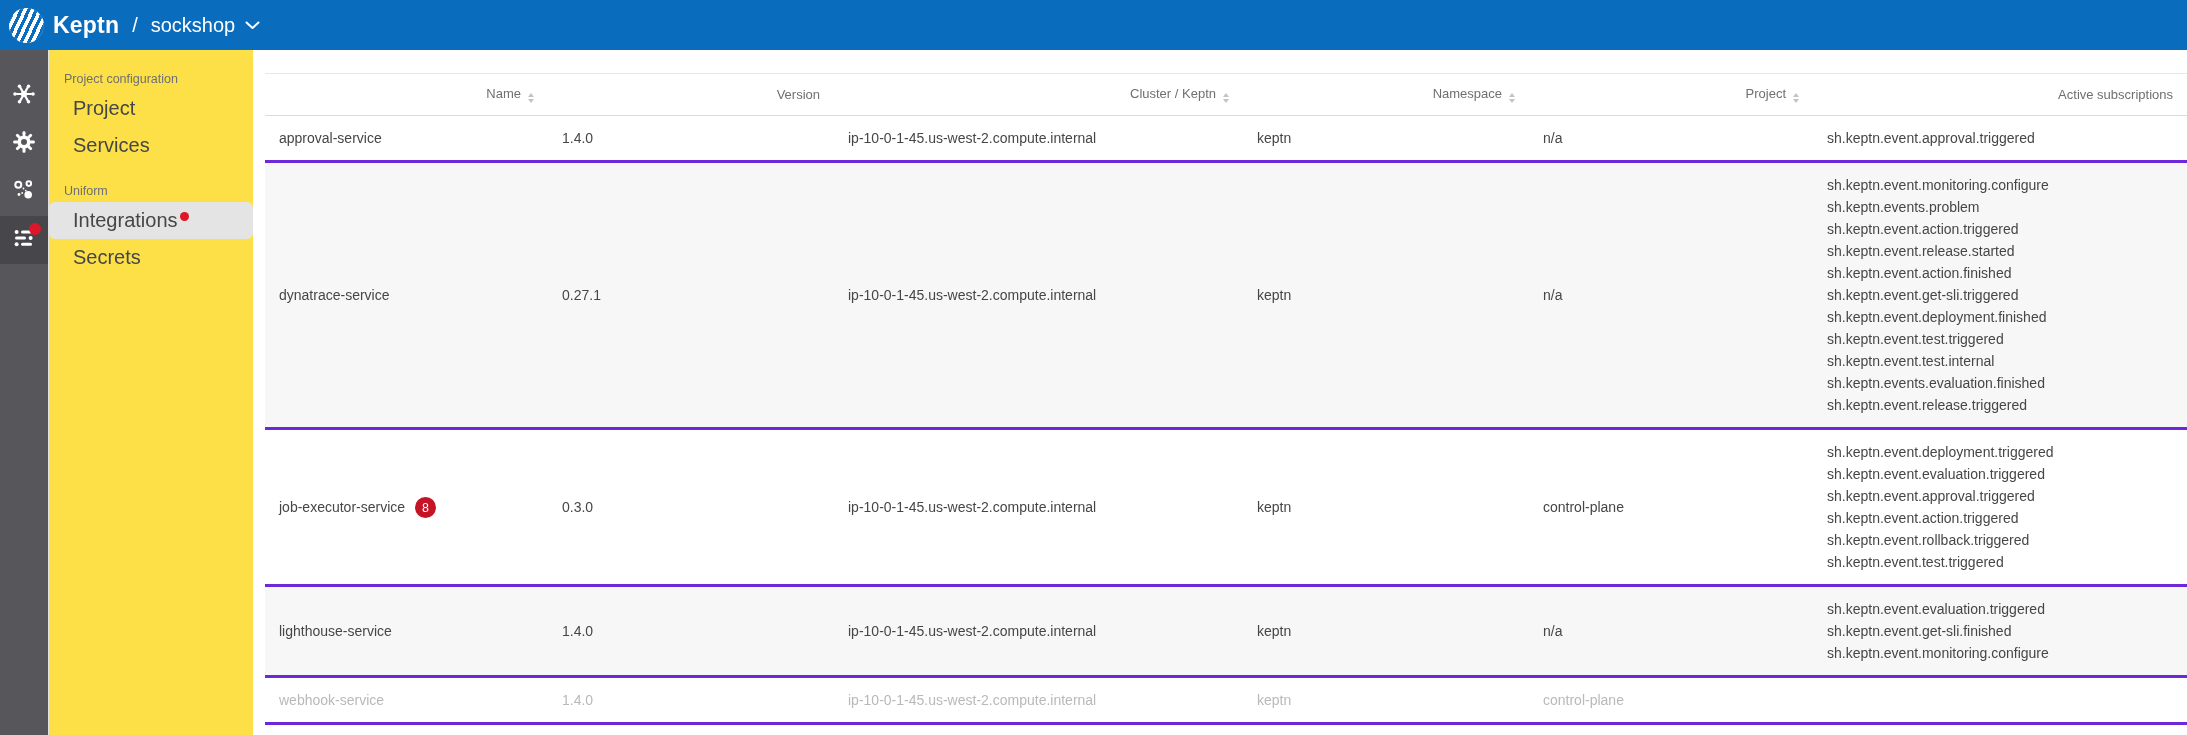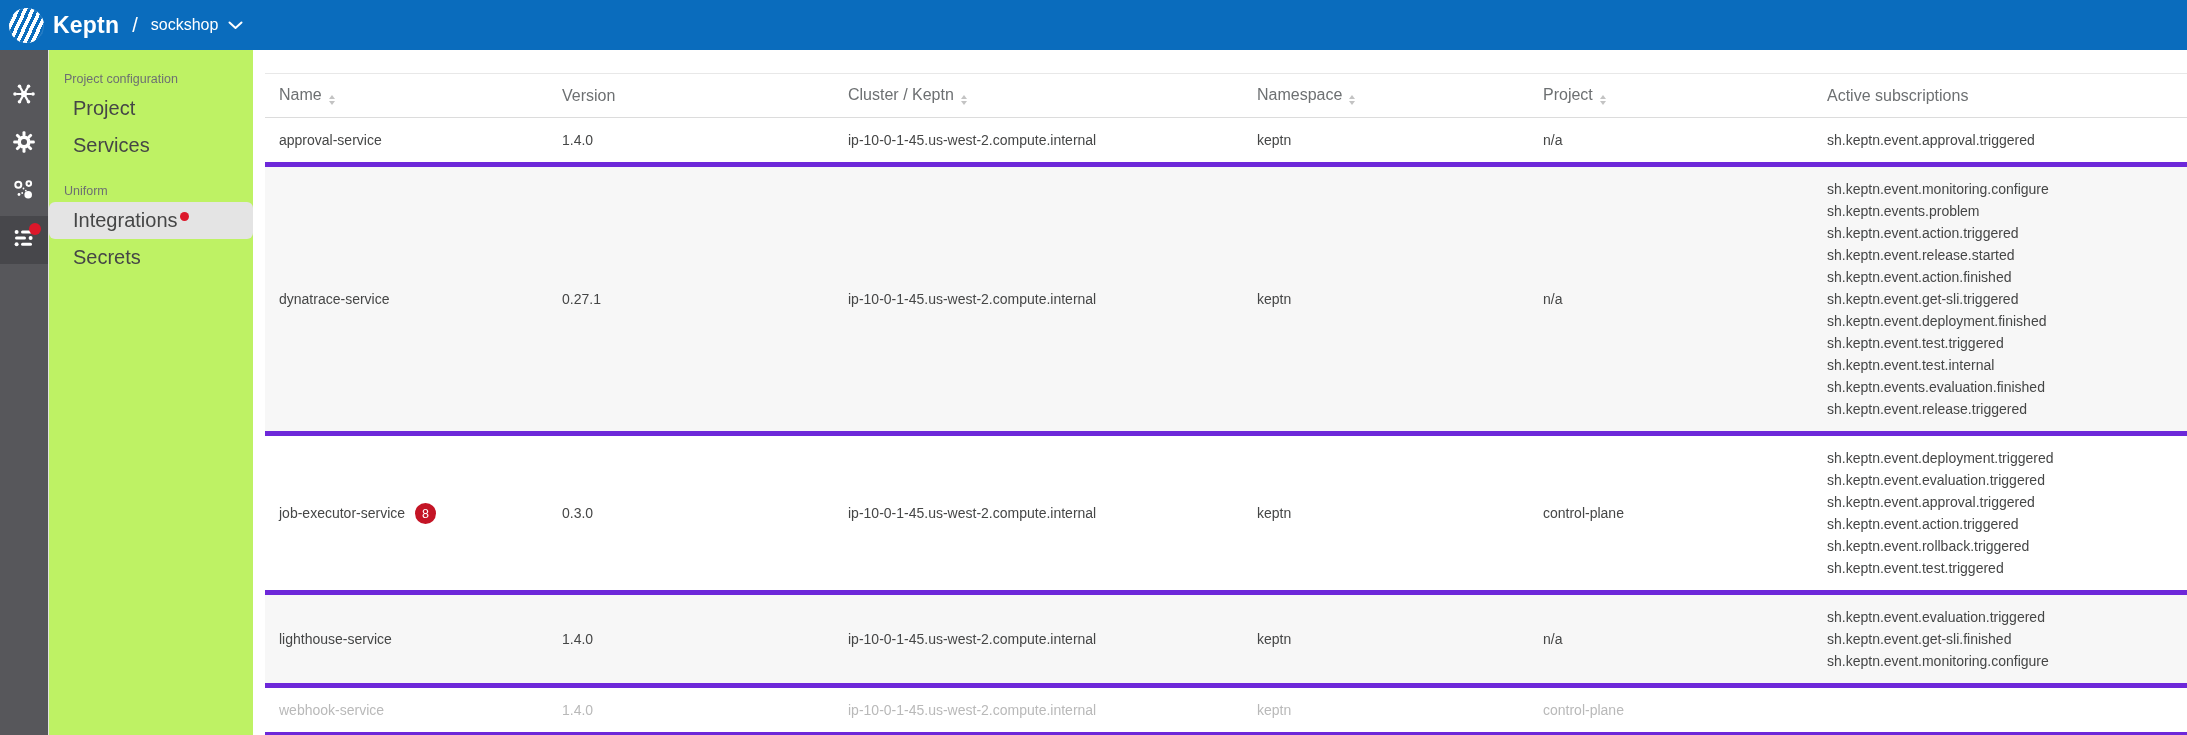--- a/index.html
+++ b/index.html
@@ -12,47 +12,47 @@
   html,body{width:2187px;height:735px;overflow:hidden;}
   body{font-family:"Liberation Sans","DejaVu Sans",sans-serif;background:#fff;color:var(--text);}
 
   
   .topbar{height:50px;background:var(--topbar-bg);display:flex;align-items:center;padding-left:9px;}
   .logo{width:35px;height:35px;border-radius:50%;flex:0 0 auto;
         background:repeating-linear-gradient(115deg,#ffffff 0 3.6px,var(--topbar-bg) 3.6px 6.8px);
         box-shadow:0 0 0 1px rgba(255,255,255,.15) inset;}
   .brand{color:#fff;font-size:23px;font-weight:600;margin-left:9px;letter-spacing:.2px;}
   .crumb-sep{color:#fff;font-size:20px;margin:0 13px;font-weight:400;}
-  .project{color:#fff;font-size:16px;font-weight:500;text-align:center;}
+  .project{color:#fff;font-size:20px;font-weight:500;text-align:center;}
   .chev{margin-left:10px;display:inline-flex;align-items:center;}
 
   
   .shell{display:flex;height:685px;}
 
   
   .rail{width:48px;background:var(--rail-bg);padding-top:22px;flex:0 0 auto;}
   .rail-item{width:48px;height:48px;display:flex;align-items:center;justify-content:center;position:relative;cursor:pointer;}
   .rail-item.active{background:var(--rail-active-bg);}
   .rail-badge{position:absolute;top:7px;right:7px;width:12px;height:12px;border-radius:50%;background:var(--accent-red);}
 
   
-  .sidenav{width:205px;background:#bef264;padding-top:22px;flex:0 0 auto;border-left:1px solid #e2e2e2;}
+  .sidenav{width:205px;background:#fde047;padding-top:22px;flex:0 0 auto;border-left:1px solid #e2e2e2;}
   .nav-section{margin-bottom:20px;}
   .nav-section-label{font-size:12.5px;color:var(--muted-text);padding:0 0 4px 15px;}
   .nav-item{font-size:20px;color:var(--text);padding:7px 0 7px 24px;cursor:pointer;position:relative;}
   .nav-item.active{background:var(--nav-active-bg);border-radius:6px;}
   .nav-dot{display:inline-block;width:9px;height:9px;border-radius:50%;background:var(--accent-red);margin-left:2px;transform:translateY(-6px);}
 
   
   .content{flex:1 1 auto;padding:23px 0 0 12px;overflow:hidden;}
   table{width:1922px;border-collapse:collapse;table-layout:fixed;}
-  th{font-size:16px;font-weight:400;color:var(--muted-text);text-align:left;
+  th{font-size:13px;font-weight:400;color:var(--muted-text);text-align:right;
      padding:12px 14px;border-top:1px solid var(--border);border-bottom:1px solid #dcdcdc;white-space:nowrap;}
   td{font-size:14px;color:var(--text);text-align:left;vertical-align:middle;
-     padding:11px 14px;border-bottom:5px solid #6d28d9;line-height:22px;white-space:nowrap;}
+     padding:11px 14px;border-bottom:3px solid #6d28d9;line-height:22px;white-space:nowrap;}
   tbody tr{cursor:pointer;}
   tbody tr:nth-child(even){background:var(--row-stripe);}
   tbody tr.disabled td{color:var(--disabled-text);}
   .badge{display:inline-flex;align-items:center;justify-content:center;width:21px;height:21px;border-radius:50%;
          background:var(--badge-red);color:#fff;font-size:12.5px;margin-left:10px;vertical-align:middle;}
   .sort{display:inline-flex;flex-direction:column;gap:2px;margin-left:7px;vertical-align:1px;}
   .sort i{display:block;width:0;height:0;border-left:3.5px solid transparent;border-right:3.5px solid transparent;}
   .sort .up{border-bottom:4.5px solid #c3c3c3;}
   .sort .down{border-top:4.5px solid #c3c3c3;}
   .sub-line{line-height:22px;}

